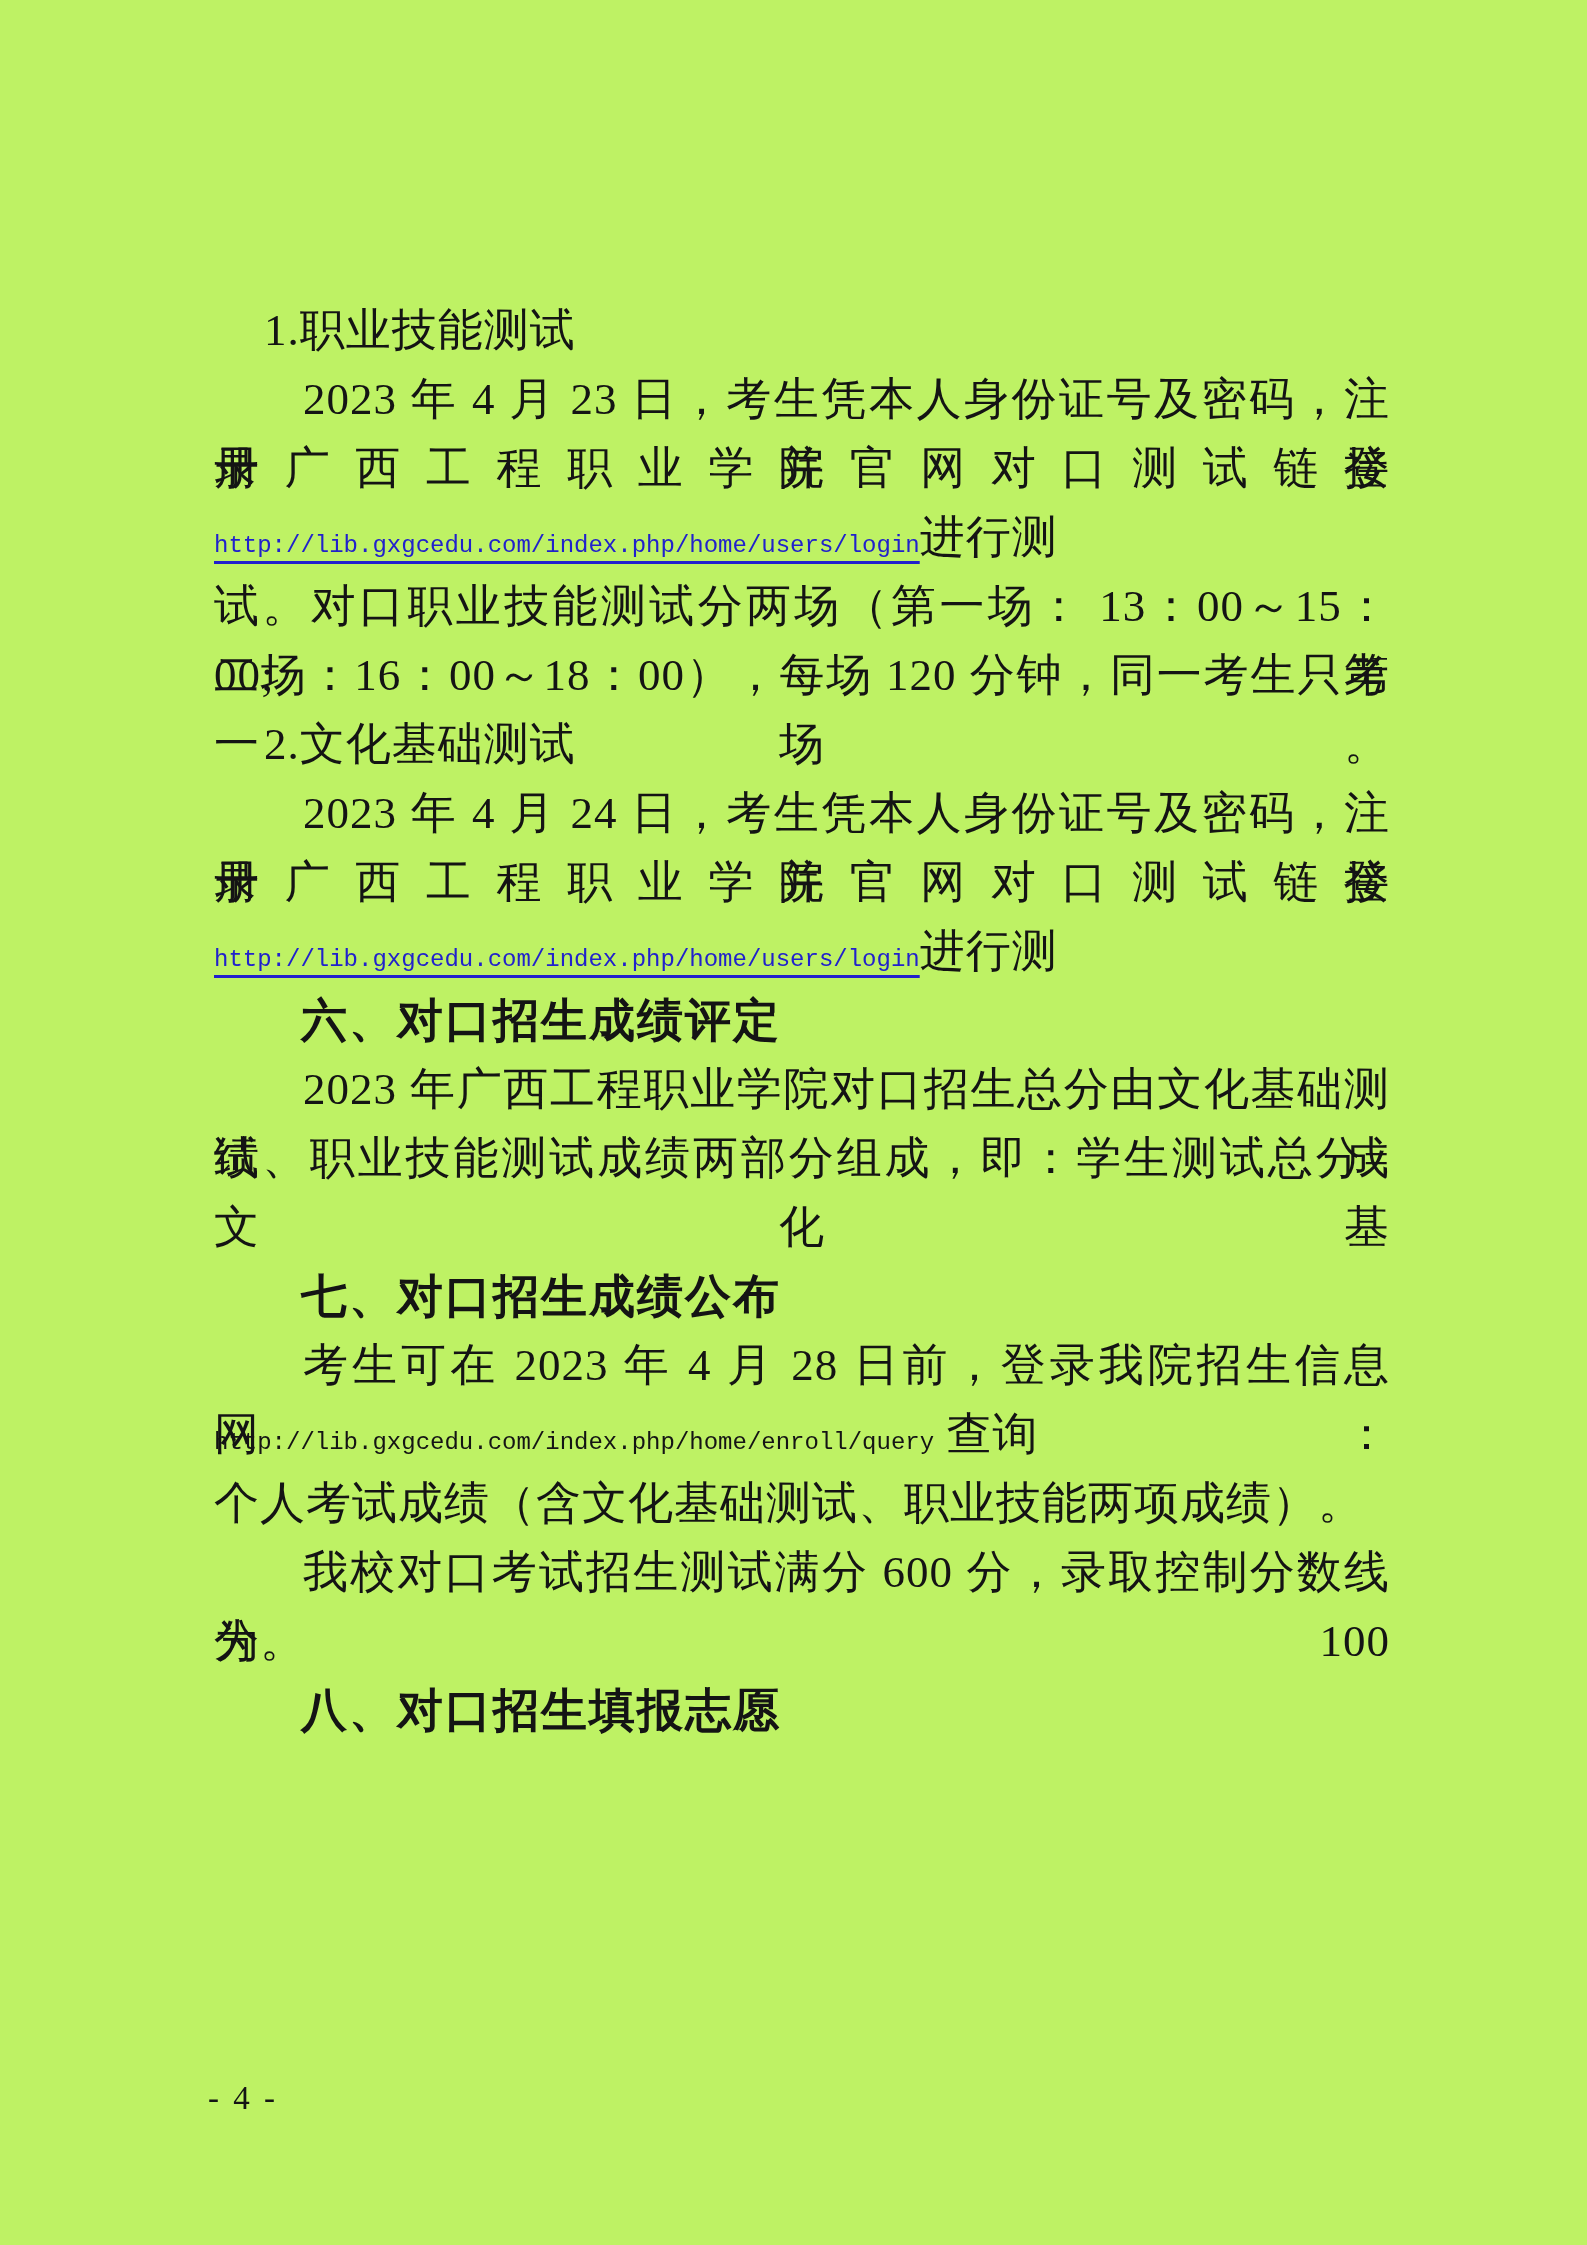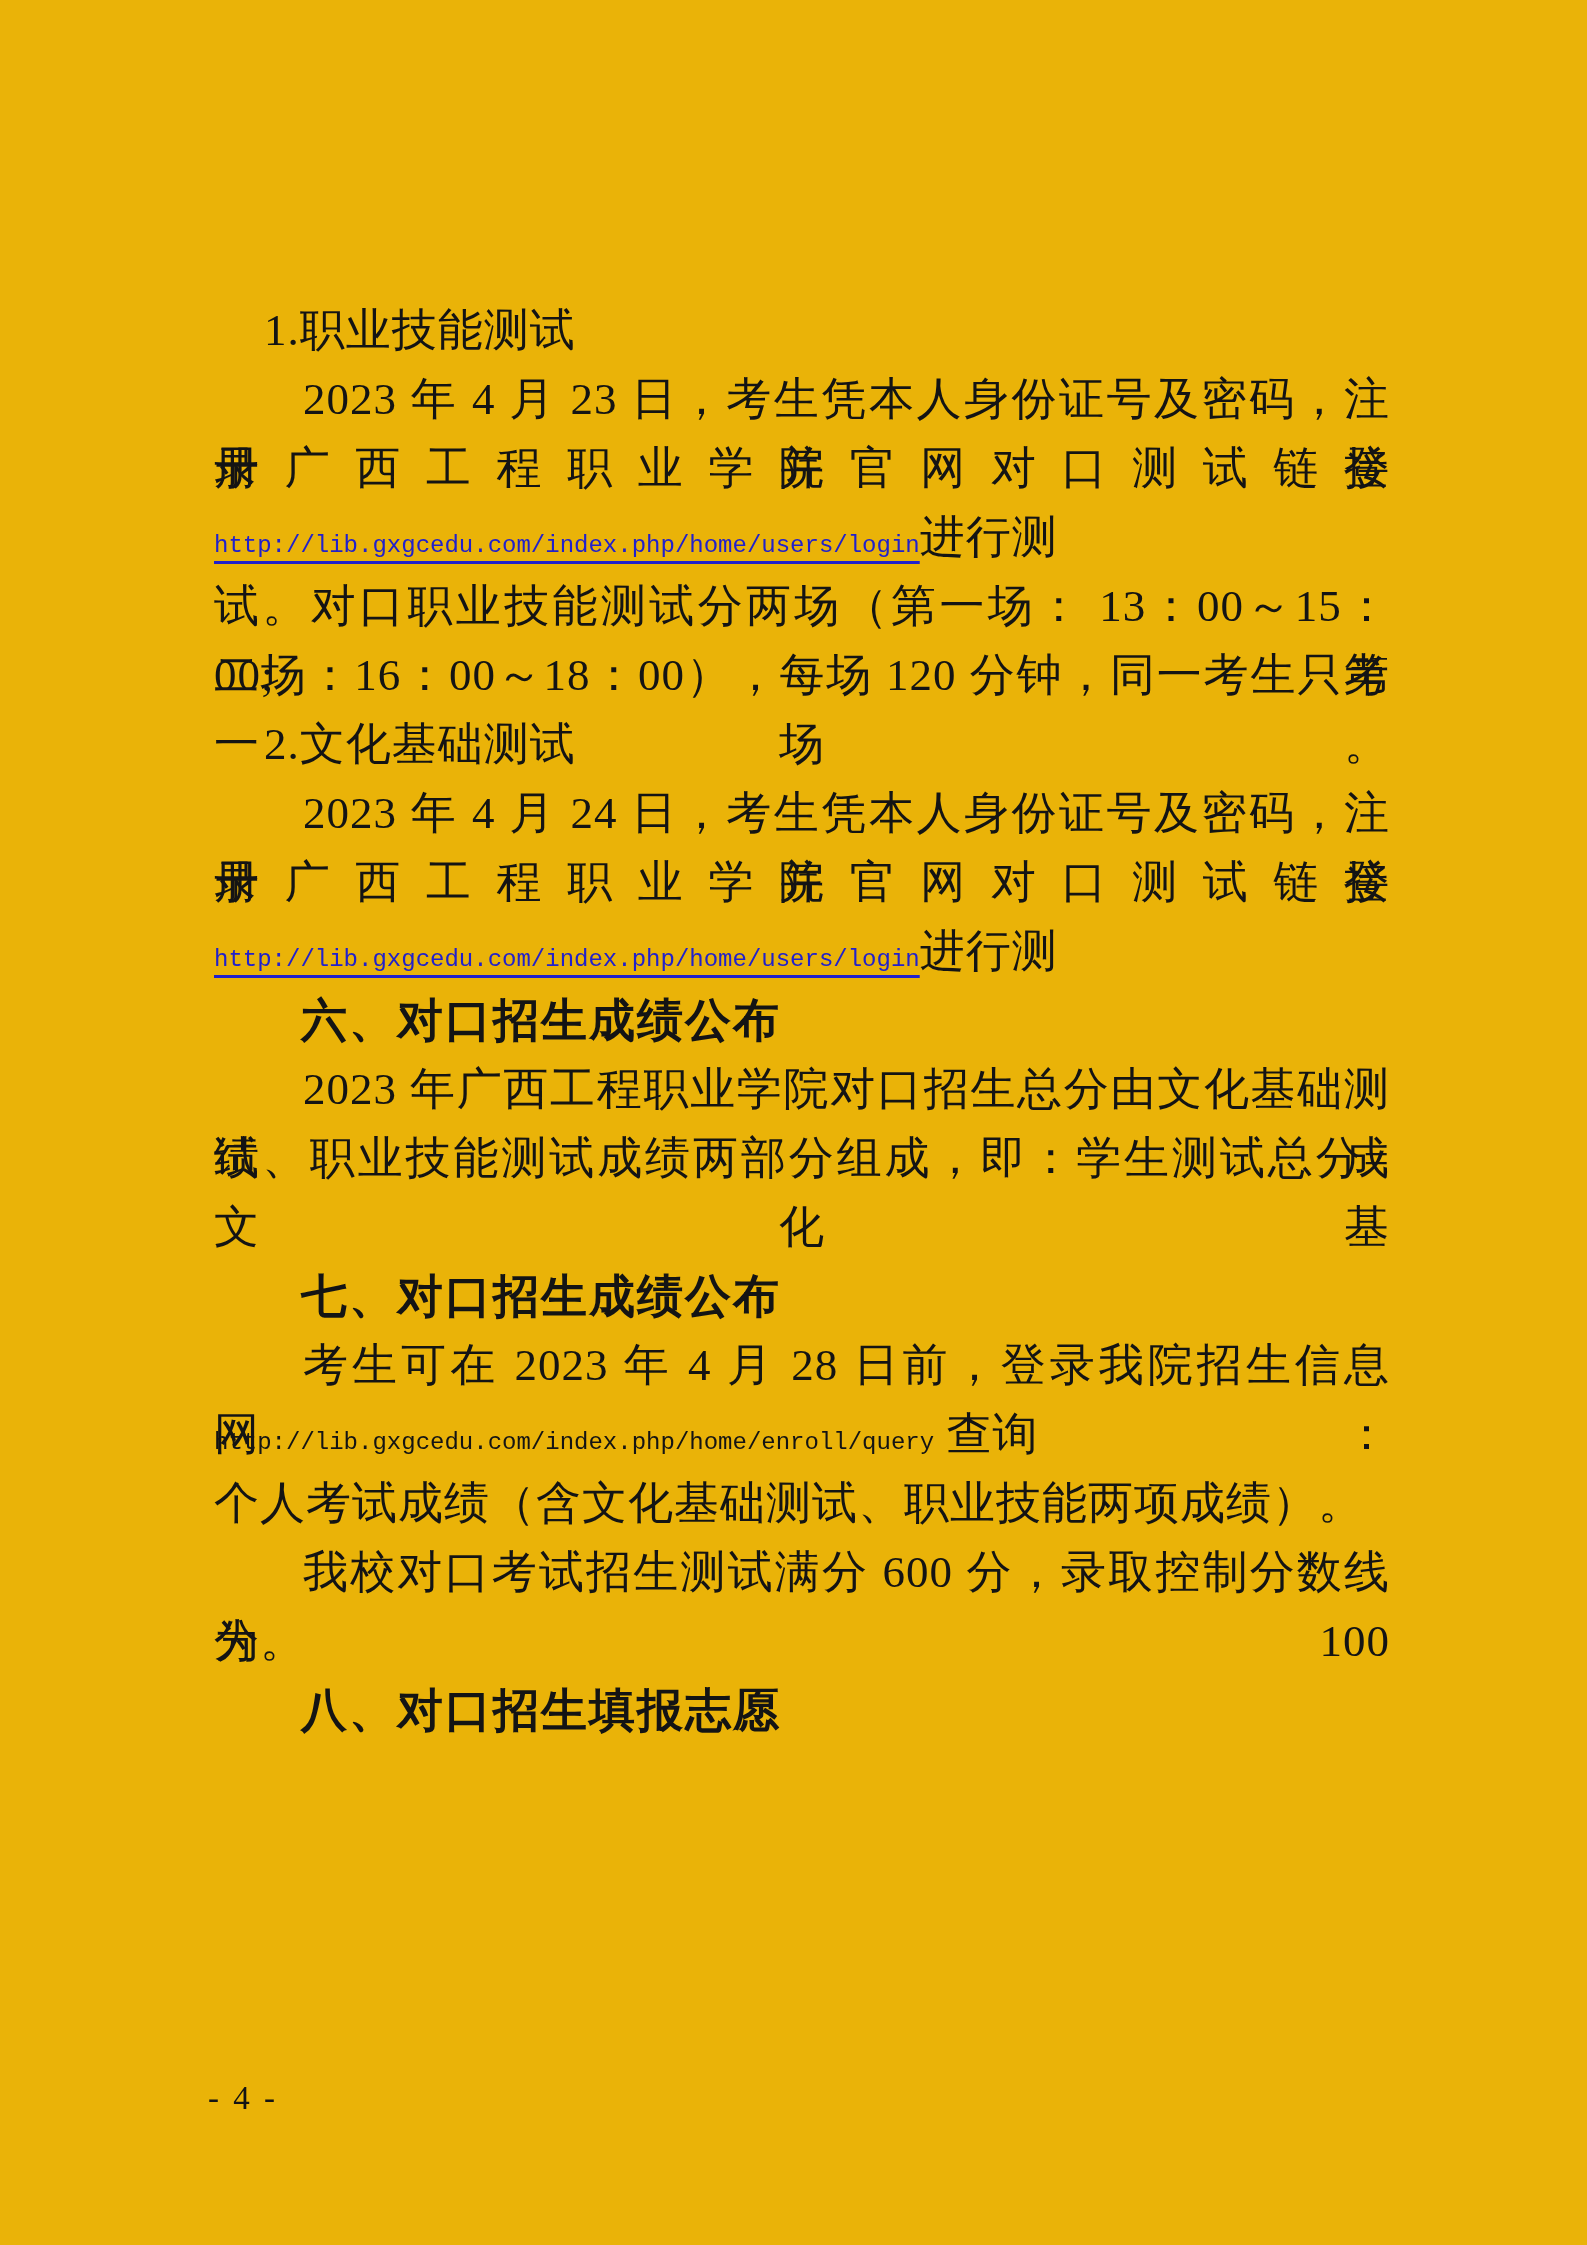--- a/index.html
+++ b/index.html
@@ -1,20 +1,20 @@
 <!DOCTYPE html>
 <html><head>
 <meta charset="utf-8">
 <style>
   html, body { margin: 0; padding: 0; background: #e8e8e8; }
   .page {
     position: relative;
     width: 1587px;
     height: 2245px;
-    background: #eab308;
+    background: #bef264;
     overflow: hidden;
     font-family: "Liberation Serif", "DejaVu Serif", serif;
     color: #141414;
   }
   .content {
     position: absolute;
     top: 296px;
     left: 214px;
     width: 1176px;
   }
@@ -103,21 +103,21 @@
       <span>2023 年 4 月 24 日，考生凭本人身份证号及密码，注册并登</span>
     </div>
     <div class="ln spread">
       <span>录广西工程职业学院官网对口测试链接</span>
     </div>
     <div class="ln">
       <a class="url link">http://lib.gxgcedu.com/index.php/home/users/login</a><span>进行测</span>
     </div>
 
     <div class="ln hd">
-      <span>六、对口招生成绩公布</span>
+      <span>六、对口招生成绩评定</span>
     </div>
     <div class="ln j ind">
       <span>2023 年广西工程职业学院对口招生总分由文化基础测试成</span>
     </div>
     <div class="ln j">
       <span>绩、职业技能测试成绩两部分组成，即：学生测试总分=文化基</span>
     </div>
 
     <div class="blank"></div>
 

